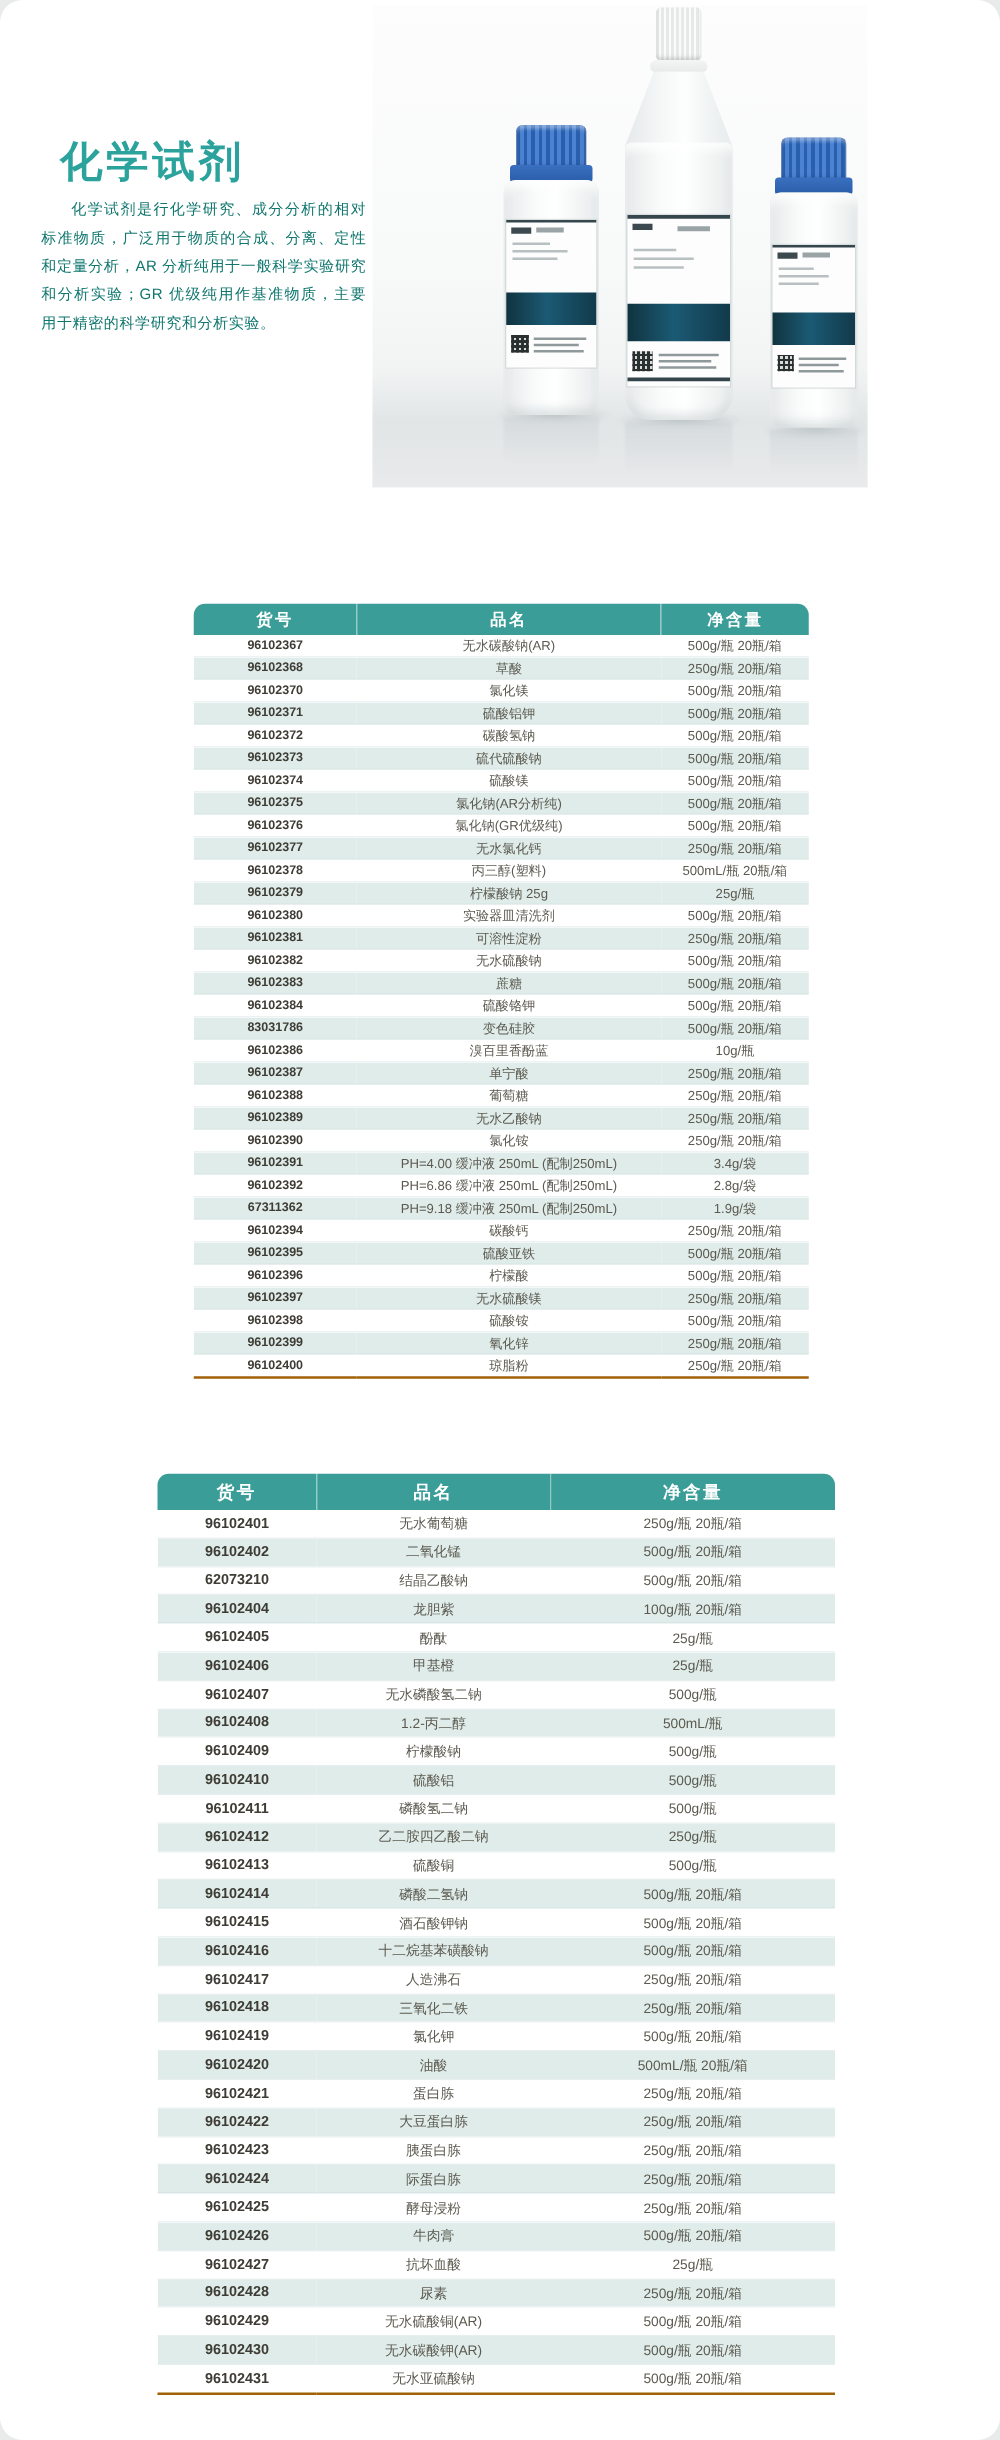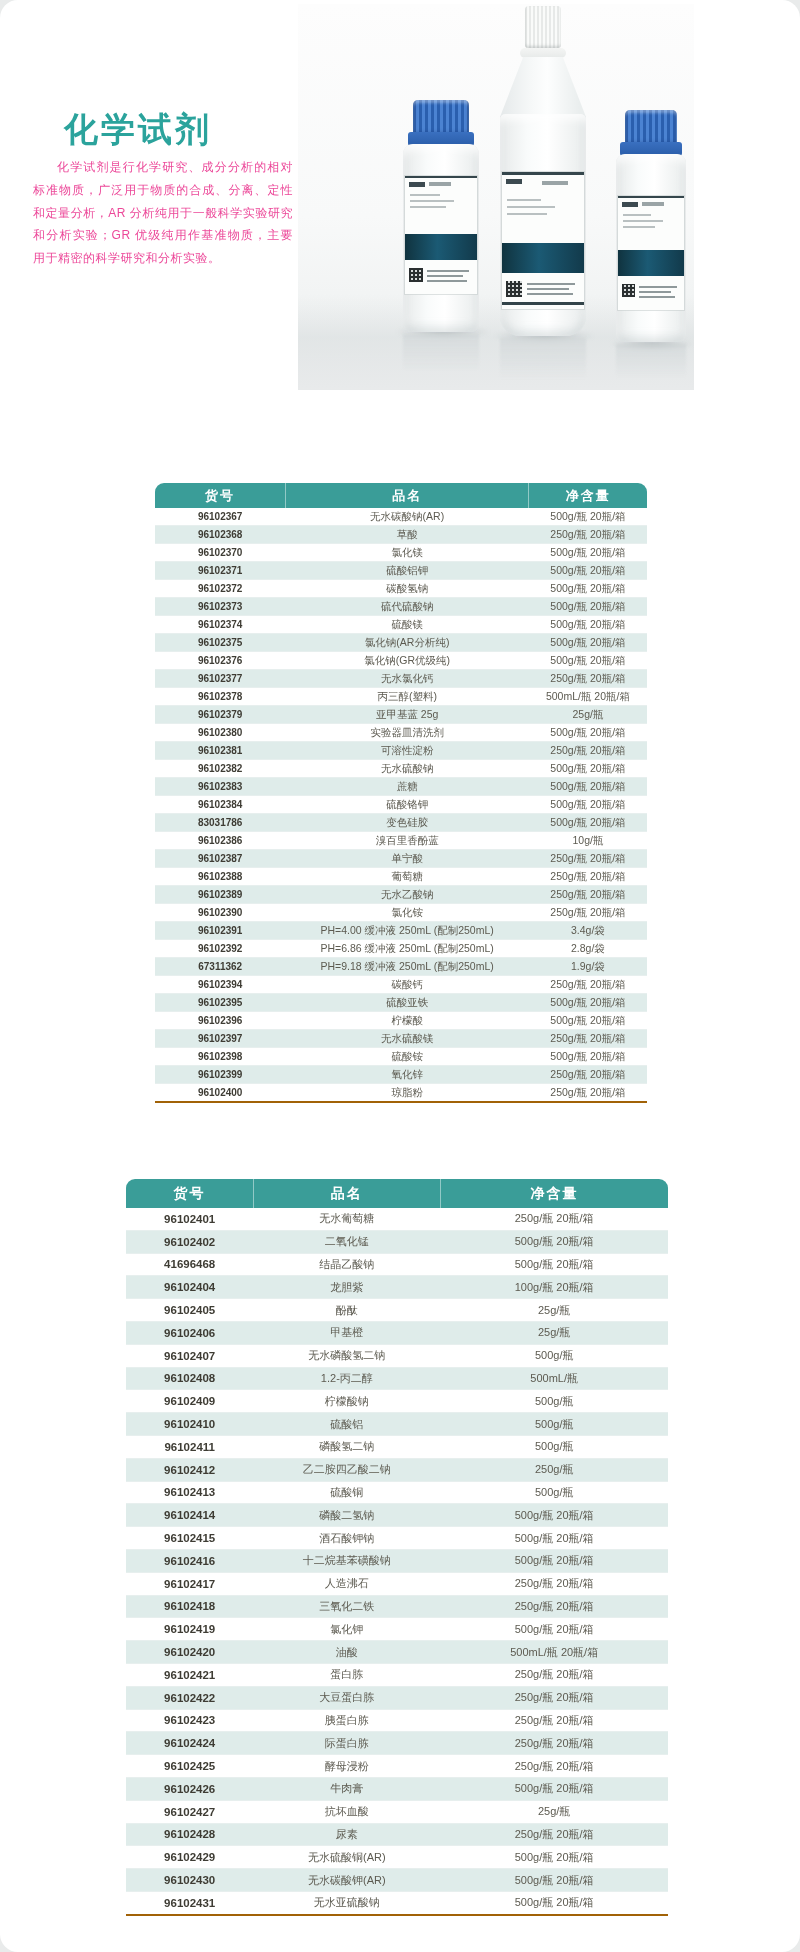--- a/index.html
+++ b/index.html
@@ -12,28 +12,28 @@
     position:relative;
     width:800px;height:1952px;
     margin:0 auto;
     background:#ffffff;
     border-radius:18px;
     overflow:hidden;
   }
 
   
   .hero-title{
-    position:absolute;left:64px;top:84px;
+    position:absolute;left:48px;top:84px;
     font-size:34px;font-weight:800;letter-spacing:3px;
     color:#2BA39C;
   }
   .hero-desc{
     position:absolute;left:33px;top:156px;width:260px;
     font-size:12px;line-height:1.9;letter-spacing:.5px;
-    color:#ec4899;text-align:justify;text-indent:2em;
+    color:#0f766e;text-align:justify;text-indent:2em;
     margin:0;
   }
 
   
   .photo{
     position:absolute;left:298px;top:4px;width:396px;height:386px;
     background:linear-gradient(180deg,#fdfdfd 0%,#f8f9f9 55%,#f2f4f4 75%,#f5f6f6 100%);
     overflow:hidden;
   }
   .photo .floor{
@@ -272,21 +272,21 @@
             <td>无水氯化钙</td>
             <td>250g/瓶 20瓶/箱</td>
           </tr>
           <tr>
             <td>96102378</td>
             <td>丙三醇(塑料)</td>
             <td>500mL/瓶 20瓶/箱</td>
           </tr>
           <tr>
             <td>96102379</td>
-            <td>亚甲基蓝 25g</td>
+            <td>柠檬酸钠 25g</td>
             <td>25g/瓶</td>
           </tr>
           <tr>
             <td>96102380</td>
             <td>实验器皿清洗剂</td>
             <td>500g/瓶 20瓶/箱</td>
           </tr>
           <tr>
             <td>96102381</td>
             <td>可溶性淀粉</td>
@@ -410,21 +410,21 @@
             <td>96102401</td>
             <td>无水葡萄糖</td>
             <td>250g/瓶 20瓶/箱</td>
           </tr>
           <tr>
             <td>96102402</td>
             <td>二氧化锰</td>
             <td>500g/瓶 20瓶/箱</td>
           </tr>
           <tr>
-            <td>41696468</td>
+            <td>62073210</td>
             <td>结晶乙酸钠</td>
             <td>500g/瓶 20瓶/箱</td>
           </tr>
           <tr>
             <td>96102404</td>
             <td>龙胆紫</td>
             <td>100g/瓶 20瓶/箱</td>
           </tr>
           <tr>
             <td>96102405</td>

